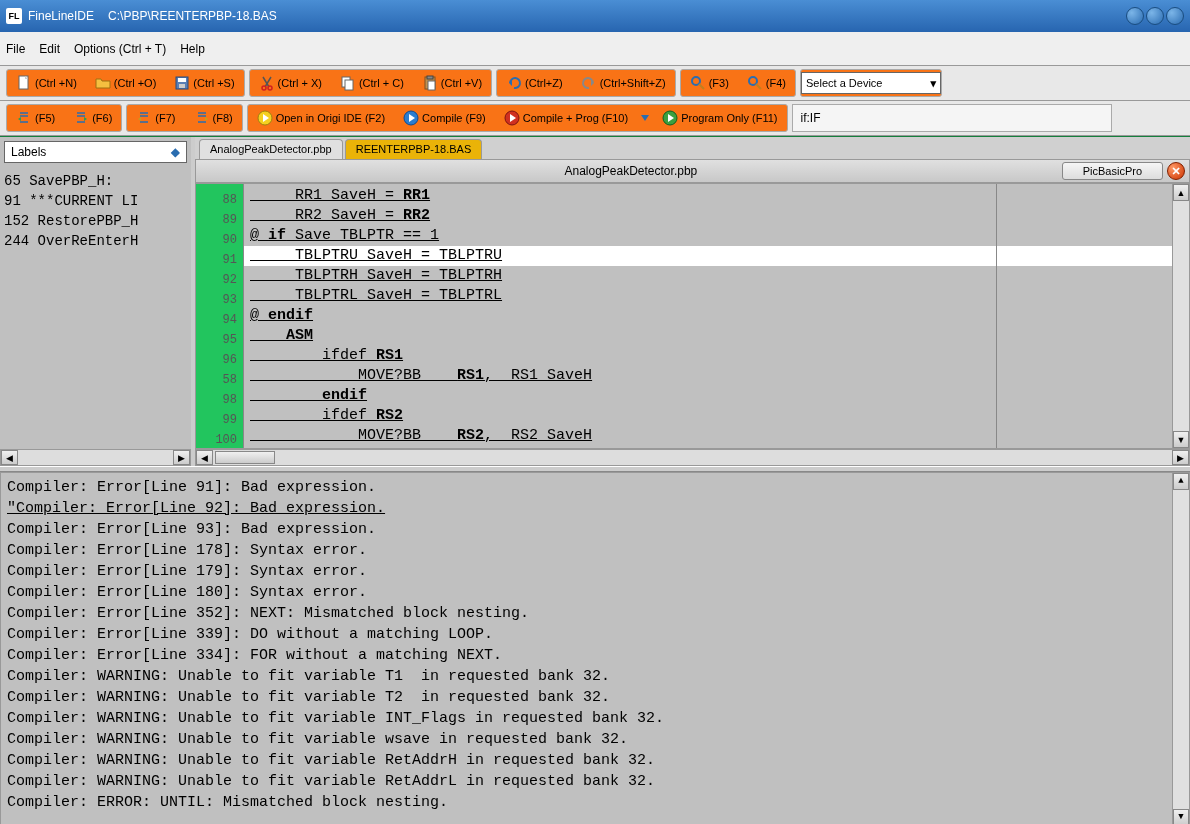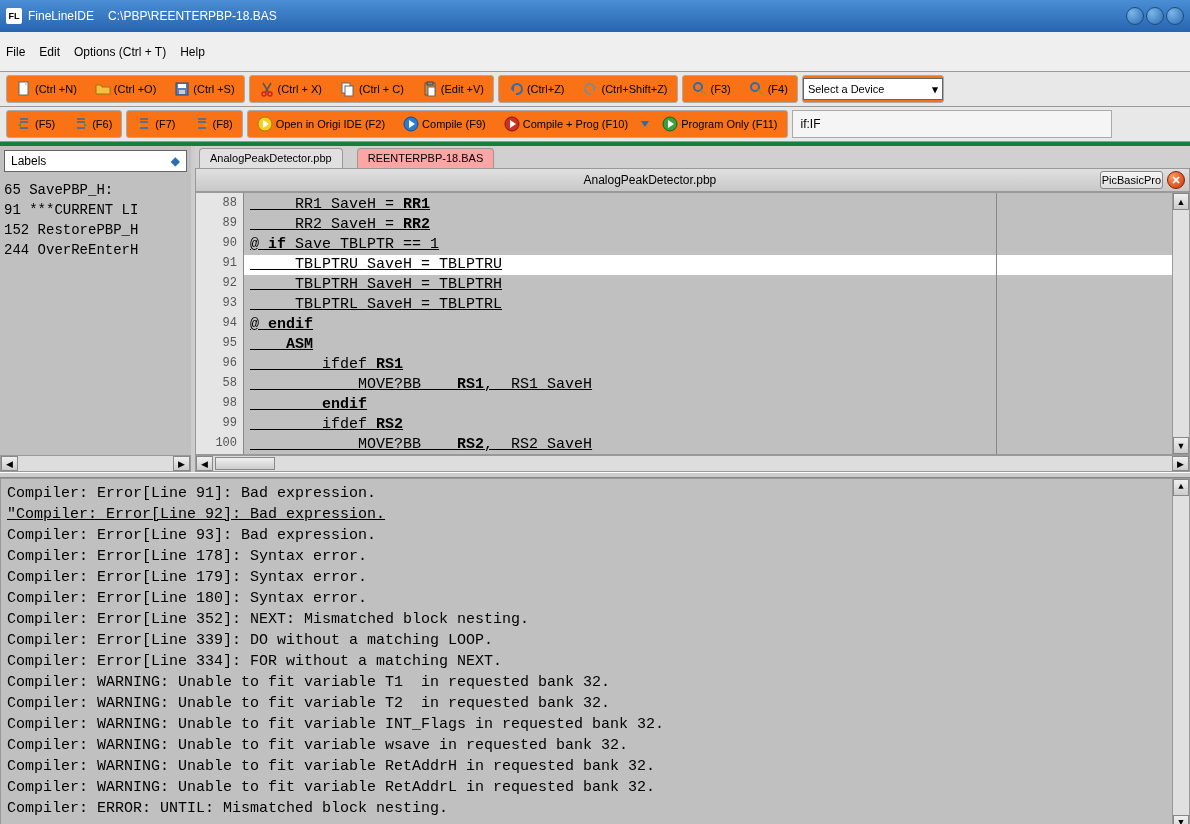--- a/index.html
+++ b/index.html
@@ -2,46 +2,46 @@
 <html><head>
 <meta charset="utf-8">
 <style>
 * { box-sizing: border-box; margin: 0; padding: 0; }
 body { font-family: Tahoma, Verdana, sans-serif; font-size: 11px; background: #c0c0c0; width: 1190px; height: 824px; overflow: hidden; }
 .titlebar { background: linear-gradient(to bottom, #4a8ed4, #2765b0); height: 24px; display: flex; align-items: center; color: white; padding: 16px 6px; }
 .titlebar-icon { width: 16px; height: 16px; background: #fff; color: #000; font-size: 9px; font-weight: bold; display: flex; align-items: center; justify-content: center; margin-right: 6px; border-radius: 2px; }
 .titlebar-text { font-size: 12px; }
 .titlebar-btns { margin-left: auto; display: flex; gap: 2px; }
 .titlebar-btn { width: 18px; height: 18px; border-radius: 50%; background: radial-gradient(circle at 30% 30%, #7bb5e8, #2b6cb2); border: 1px solid #1a4d80; }
-.menubar { background: #efefef; border-bottom: 1px solid #999; height: 40px; display: flex; align-items: center; padding: 0 6px; gap: 14px; }
+.menubar { background: #efefef; border-bottom: 1px solid #999; height: 34px; display: flex; align-items: center; padding: 0 6px; gap: 14px; }
 .menubar span { font-size: 12px; cursor: default; }
 .toolbar { background: #e8e8e8; border-bottom: 1px solid #999; padding: 3px 6px; display: flex; align-items: center; gap: 4px; flex-wrap: wrap; }
 .toolbar-group { display: flex; align-items: center; gap: 8px; border: 1px solid #aaa; background: #f97316; border-radius: 3px; padding: 2px 4px; height: 28px; }
 .tb-btn { display: flex; align-items: center; gap: 3px; padding: 2px 4px; border: 1px solid transparent; border-radius: 2px; cursor: pointer; font-size: 11px; }
 .icon { width: 16px; height: 16px; display: inline-flex; align-items: center; justify-content: center; font-size: 14px; }
 .icon svg { width: 16px; height: 16px; }
 .device-select { border: 1px solid #666; background: white; height: 22px; padding: 2px 4px; font-size: 11px; width: 140px; display: flex; align-items: center; justify-content: space-between; }
 .if-text { border: 1px solid #aaa; background: #f5f5f5; padding: 4px 8px; font-size: 12px; height: 28px; display: flex; align-items: center; width: 320px; }
-.workspace { display: flex; height: 330px; border-top: 4px solid #15803d; justify-content: flex-end; }
+.workspace { display: flex; height: 330px; border-top: 1px solid #15803d; justify-content: flex-end; }
 .sidebar { width: 195px; border-right: 4px solid #ccc; display: flex; flex-direction: column; background: #c0c0c0; }
 .labels-dropdown { background: white; border: 1px solid #666; margin: 4px; padding: 3px 6px; display: flex; align-items: center; justify-content: space-between; font-size: 12px; }
 .labels-content { flex: 1; background: #c0c0c0; padding: 4px; font-family: 'Courier New', monospace; font-size: 14px; line-height: 20px; overflow: hidden; }
 .labels-line { white-space: nowrap; }
 .h-scroll { height: 17px; background: #ddd; border: 1px solid #999; display: flex; align-items: center; }
 .h-scroll-btn { width: 17px; height: 15px; background: linear-gradient(#f0f0f0, #ccc); border: 1px solid #888; display: flex; align-items: center; justify-content: center; font-size: 9px; }
 .main-editor { flex: 1; display: flex; flex-direction: column; background: #c0c0c0; }
 .tabs { display: flex; height: 22px; background: #d0d0d0; padding-top: 2px; padding-left: 4px; }
 .tab { padding: 3px 10px; background: #e0e0e0; border: 1px solid #999; border-bottom: none; border-radius: 4px 4px 0 0; margin-right: 2px; font-size: 11px; cursor: pointer; }
-.tab.active { background: #fca5a5; margin-left: 12px; }
+.tab.active { background: #eab308; }
 .editor-header { display: flex; background: linear-gradient(#e0e0e0,#c8c8c8); border: 1px solid #999; height: 24px; align-items: center; padding: 0 4px; }
 .editor-filename { flex: 1; text-align: center; font-size: 12px; }
-.picbasic-btn { border: 1px solid #888; background: linear-gradient(#f5f5f5,#ddd); padding: 2px 1px; border-radius: 3px; font-size: 11px; }
+.picbasic-btn { border: 1px solid #888; background: linear-gradient(#f5f5f5,#ddd); padding: 2px 20px; border-radius: 3px; font-size: 11px; }
 .close-btn { width: 18px; height: 18px; border-radius: 50%; background: radial-gradient(circle at 30% 30%, #ff9966, #cc3300); border: 1px solid #802000; color: white; display: flex; align-items: center; justify-content: center; margin-left: 4px; font-weight: bold; font-size: 11px; }
 .code-area { flex: 1; display: flex; background: #c0c0c0; border: 1px solid #999; overflow: hidden; position: relative; }
-.gutter { width: 48px; background: #e5e5e5; border-right: 1px solid #888; text-align: right; font-family: 'Courier New', monospace; font-size: 12px; color: #555; padding-top: 0; }
+.gutter { width: 48px; background: #22c55e; border-right: 1px solid #888; text-align: right; font-family: 'Courier New', monospace; font-size: 12px; color: #555; padding-top: 6px; }
 .gutter div { padding-right: 6px; height: 20px; line-height: 20px; }
 .code-lines { flex: 1; font-family: 'Courier New', monospace; font-size: 15px; line-height: 20px; padding-top: 2px; overflow: hidden; }
 .code-line { height: 20px; padding-left: 6px; white-space: pre; text-decoration: underline; }
 .code-line.highlight { background: white; }
 .code-line .bold { font-weight: bold; }
 .v-scroll { width: 17px; background: #ddd; border-left: 1px solid #999; display: flex; flex-direction: column; }
 .v-scroll-btn { height: 17px; background: linear-gradient(#f0f0f0,#ccc); border: 1px solid #888; display: flex; align-items: center; justify-content: center; font-size: 9px; }
 .v-scroll-track { flex: 1; background: #e0e0e0; }
 .splitter { height: 6px; background: #ccc; border-top: 1px solid #fff; border-bottom: 1px solid #888; cursor: ns-resize; }
 .output { background: #c0c0c0; border: 1px solid #999; font-family: 'Courier New', monospace; font-size: 15px; line-height: 21px; padding: 4px 6px; height: 355px; overflow: hidden; position: relative; }
@@ -124,21 +124,21 @@
       <span>(Ctrl + C)</span>
     </div>
     <div class="tb-btn">
       <span class="icon">
           <svg viewBox="0 0 16 16">
             <rect x="3" y="2" width="10" height="12" fill="#c09050" stroke="#805020"></rect>
             <rect x="5" y="1" width="6" height="3" fill="#888" stroke="#444"></rect>
             <rect x="6" y="6" width="7" height="9" fill="#fff" stroke="#666"></rect>
           </svg>
         </span>
-      <span>(Edit +V)</span>
+      <span>(Ctrl +V)</span>
     </div>
   </div>
   <div class="toolbar-group">
     <div class="tb-btn">
       <span class="icon">
           <svg viewBox="0 0 16 16">
             <path d="M4 8 A5 5 0 1 1 8 13" fill="none" stroke="#2a6db0" stroke-width="2"></path>
             <path d="M6 5 L3 8 L6 11 Z" fill="#2a6db0"></path>
           </svg>
         </span>

